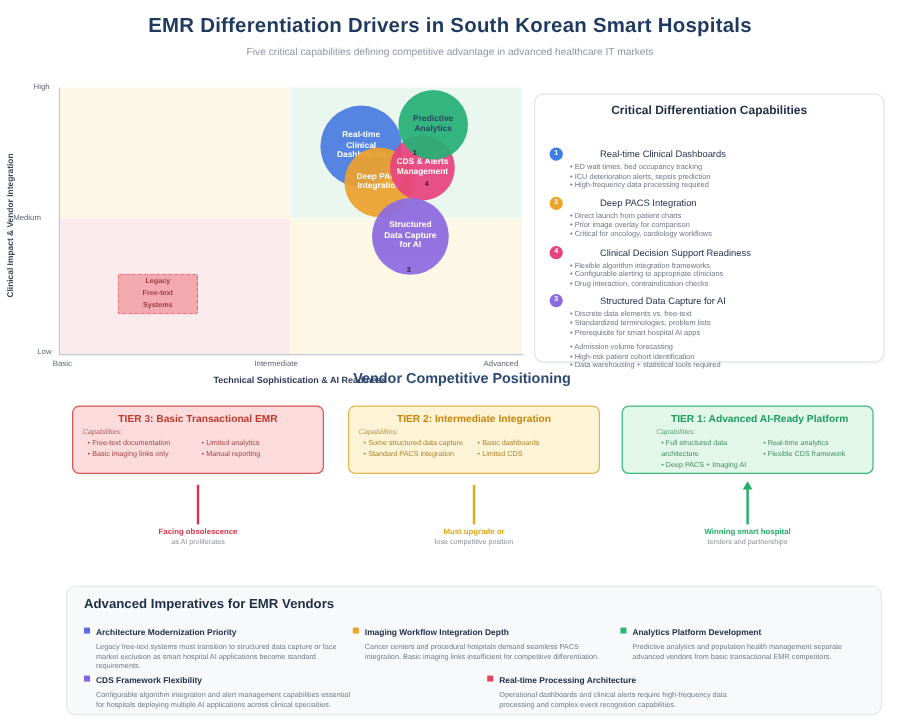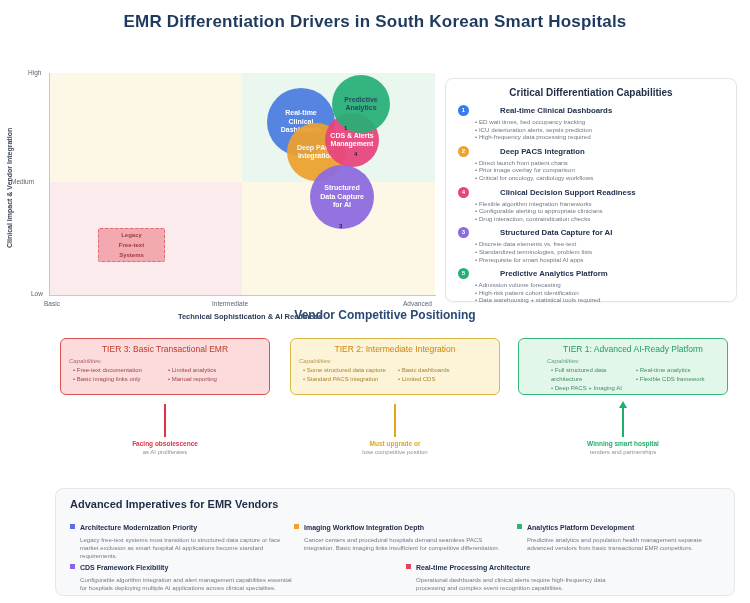--- a/index.html
+++ b/index.html
@@ -39,37 +39,37 @@
 
   .legacy-box { position:absolute; left:98px; top:228px; width:67px; height:34px;
     border:1px dashed #e06a73; border-radius:2px; display:flex; flex-direction:column;
     align-items:center; justify-content:center; font-size:6px; font-weight:bold; line-height:10px;
     text-align:center; }
 
   
   .cap-panel { position:absolute; left:445px; top:78px; width:292px; height:224px;
     background:#fff; border:1px solid #e2e5ea; border-radius:8px; padding:8px 12px;
     box-shadow:0 1px 2px rgba(30,50,90,.05); }
-  .cap-title { text-align:center; font-size:10px; font-weight:bold; color:#1f2d46; margin-bottom:7px; }
+  .cap-title { text-align:center; font-size:10px; font-weight:bold; color:#1f2d46; margin-bottom:25px; }
   .cap-item { margin-bottom:5px; }
   .cap-head { display:flex; align-items:center; }
   .cap-num { width:11px; height:11px; border-radius:50%; color:#fff; font-size:6px; font-weight:bold;
     text-align:center; line-height:11px; margin-right:6px; flex:0 0 11px; }
-  .cap-item-title { font-size:7.8px; font-weight:bold; color:#22314e;padding-left:25px; }
+  .cap-item-title { font-size:7.8px; font-weight:normal; color:#22314e;padding-left:25px; }
   .cap-bullets { margin:2px 0 0 17px; }
   .cap-bullet { font-size:6.2px; color:#6e7786; line-height:7.6px; }
   .cap-bullet::before { content:"• "; }
 
   
   .vendor-heading { position:absolute; left:270px; top:308px; width:230px; text-align:center;
     font-size:12px; font-weight:bold; color:#2b4a73; }
   .tier-card { position:absolute; top:338px; width:210px; height:57px; border-radius:6px;
     border:1.5px solid; padding-top:5px; }
   .tier-3 { left:60px; } .tier-2 { left:290px; } .tier-1 { left:518px;padding-left:20px; }
-  .tier-title { text-align:center; font-size:8.5px; font-weight:normal; }
+  .tier-title { text-align:center; font-size:8.5px; font-weight:bold; }
   .tier-caplabel { margin:4px 0 2px 8px; font-size:6px; font-style:italic; opacity:.8; }
   .tier-cols { display:flex; padding:0 6px 0 12px; }
   .tier-col { width:50%; }
   .tier-bullet { font-size:6px; line-height:9px; }
   .tier-bullet::before { content:"• "; }
 
   .arrow-line { position:absolute; top:404px; width:1.5px; height:33px; }
   .al-3 { left:164px; } .al-2 { left:394px; } .al-1 { left:622px; }
   .arrow-head { position:absolute; left:618.5px; top:401px; width:0; height:0;
     border-left:4.5px solid transparent; border-right:4.5px solid transparent;
@@ -93,20 +93,21 @@
   .imp-sq { display:inline-block; width:5px; height:5px; margin-right:5px; vertical-align:1px; }
   .imp-head { font-size:7px; font-weight:bold; color:#23304d; }
   .imp-desc { margin:2px 0 0 10px; font-size:6.1px; color:#717b89; line-height:8px; }
 </style>
 </head>
 <body>
 
 <div id="page">
 
   <div class="page-title">EMR Differentiation Drivers in South Korean Smart Hospitals</div>
+  <div class="page-subtitle">Five critical capabilities defining competitive advantage in advanced healthcare IT markets</div>
 
   <div>
     <div class="quad q-tl" style="background-color: rgb(253, 248, 230);"></div>
     <div class="quad q-tr" style="background-color: rgb(233, 247, 238);"></div>
     <div class="quad q-bl" style="background-color: rgb(252, 235, 237);"></div>
     <div class="quad q-br" style="background-color: rgb(253, 248, 230);"></div>
     <div class="axis-y"></div>
     <div class="axis-x"></div>
 
     <div class="ylabel">Clinical Impact &amp; Vendor Integration</div>
@@ -198,24 +199,20 @@
         <span class="cap-item-title">Structured Data Capture for AI</span>
       </div>
       <div class="cap-bullets">
         <div class="cap-bullet">Discrete data elements vs. free-text</div>
         <div class="cap-bullet">Standardized terminologies, problem lists</div>
         <div class="cap-bullet">Prerequisite for smart hospital AI apps</div>
       </div>
     </div>
 
     <div class="cap-item">
-      <div class="cap-head">
-        <span class="cap-num" style="background-color: rgb(39, 176, 118);">5</span>
-        <span class="cap-item-title">Predictive Analytics Platform</span>
-      </div>
       <div class="cap-bullets">
         <div class="cap-bullet">Admission volume forecasting</div>
         <div class="cap-bullet">High-risk patient cohort identification</div>
         <div class="cap-bullet">Data warehousing + statistical tools required</div>
       </div>
     </div>
   </div>
 
   <div class="vendor-heading">Vendor Competitive Positioning</div>
 

